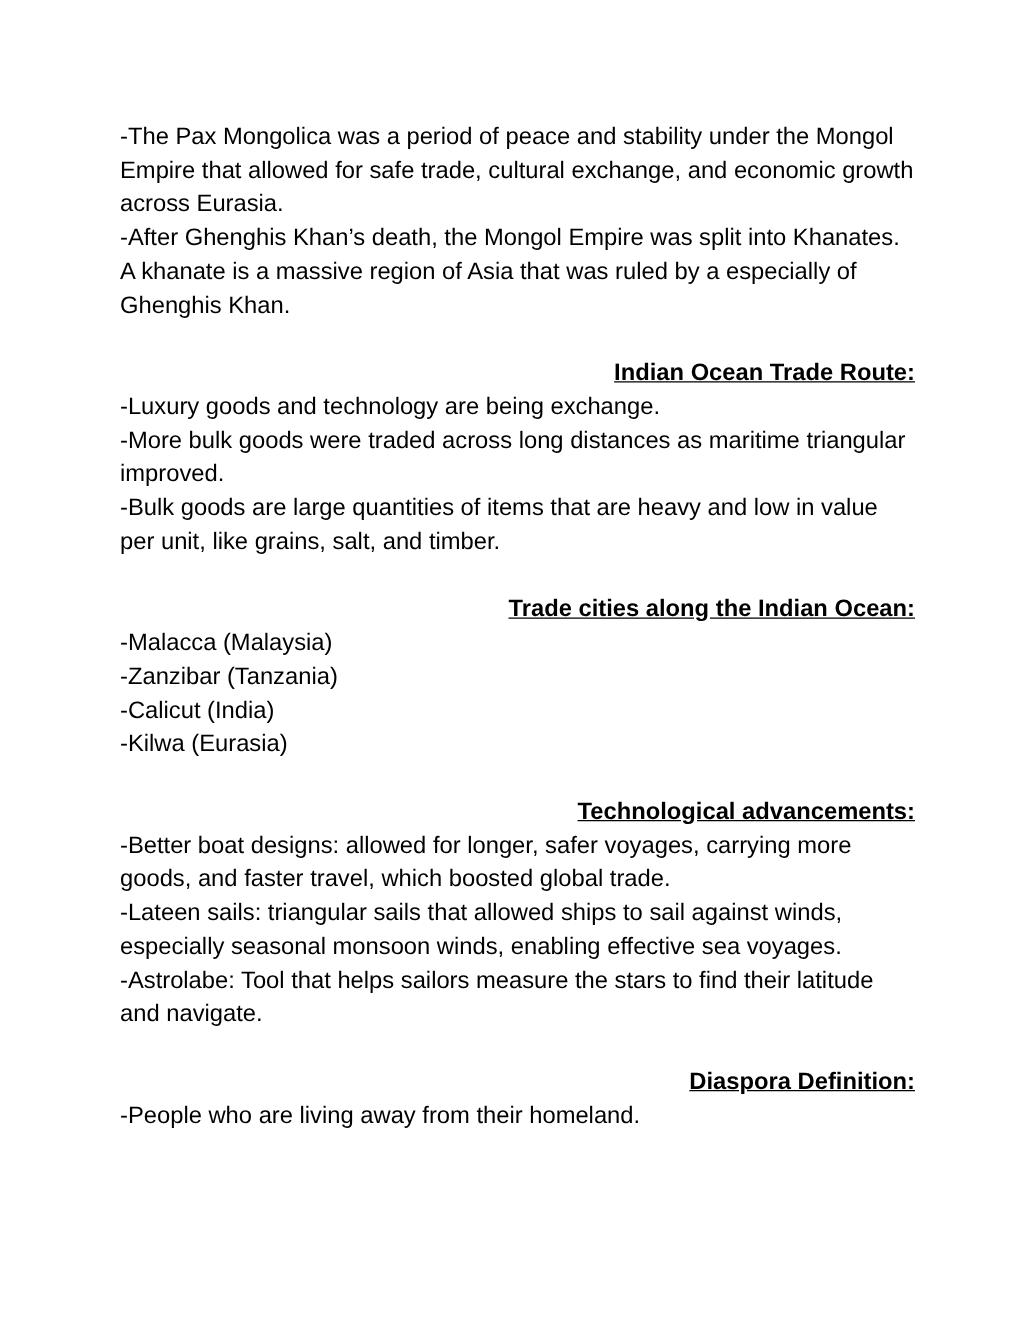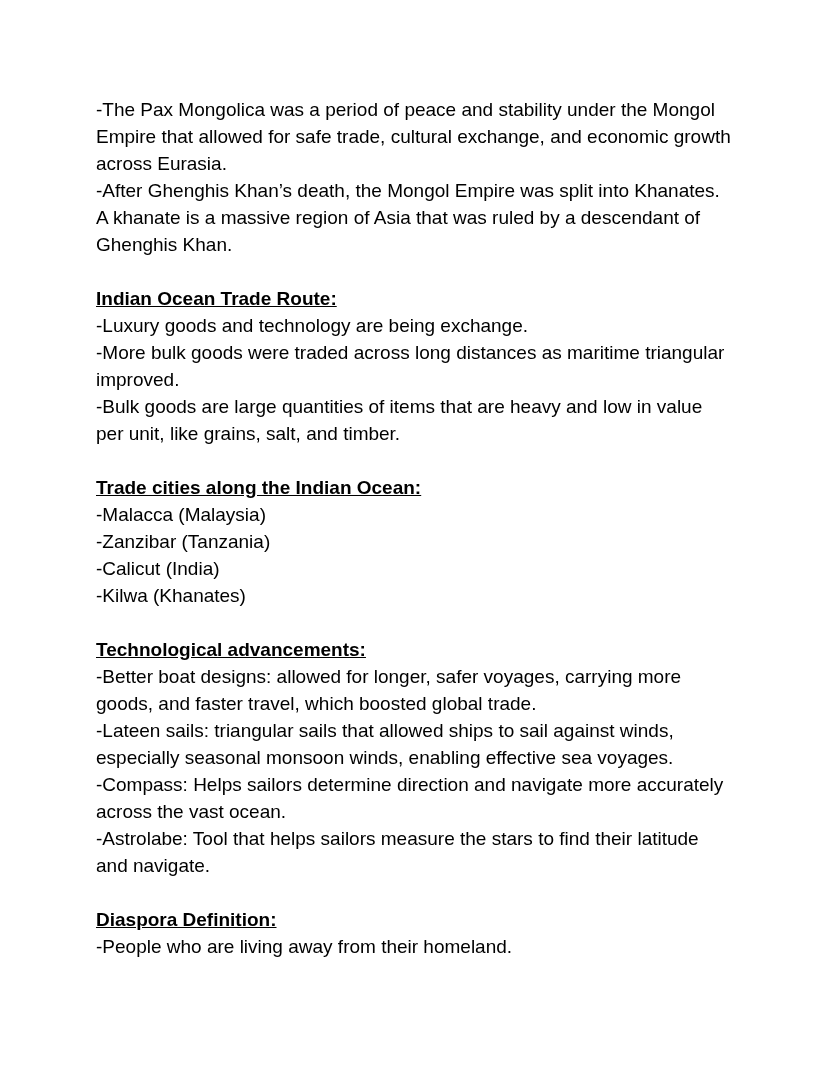--- a/index.html
+++ b/index.html
@@ -24,60 +24,60 @@
   .doc-section + .doc-section {
     margin-top: 27px; 
   }
   .doc-heading {
     margin: 0;
     font-size: 19px;
     line-height: 27px;
     font-weight: bold;
     text-decoration: underline;
     color: #000000;
+    text-align: right;
   }
   .doc-paragraph {
     margin: 0;
     font-size: 19px;
     line-height: 27px;
     font-weight: normal;
     color: #000000;
   }
 </style>
 </head>
 <body>
 
 <div class="page">
   <div class="doc-content">
 
     <section class="doc-section">
       <p class="doc-paragraph">-The Pax Mongolica was a period of peace and stability under the Mongol Empire that allowed for safe trade, cultural exchange, and economic growth across Eurasia.</p>
-      <p class="doc-paragraph">-After Ghenghis Khan’s death, the Mongol Empire was split into Khanates. A khanate is a massive region of Asia that was ruled by a descendant of Ghenghis Khan.</p>
+      <p class="doc-paragraph">-After Ghenghis Khan’s death, the Mongol Empire was split into Khanates. A khanate is a massive region of Asia that was ruled by a especially of Ghenghis Khan.</p>
     </section>
 
     <section class="doc-section">
       <h2 class="doc-heading">Indian Ocean Trade Route:</h2>
       <p class="doc-paragraph">-Luxury goods and technology are being exchange.</p>
       <p class="doc-paragraph">-More bulk goods were traded across long distances as maritime triangular improved.</p>
       <p class="doc-paragraph">-Bulk goods are large quantities of items that are heavy and low in value per unit, like grains, salt, and timber.</p>
     </section>
 
     <section class="doc-section">
       <h2 class="doc-heading">Trade cities along the Indian Ocean:</h2>
       <p class="doc-paragraph">-Malacca (Malaysia)</p>
       <p class="doc-paragraph">-Zanzibar (Tanzania)</p>
       <p class="doc-paragraph">-Calicut (India)</p>
-      <p class="doc-paragraph">-Kilwa (Khanates)</p>
+      <p class="doc-paragraph">-Kilwa (Eurasia)</p>
     </section>
 
     <section class="doc-section">
       <h2 class="doc-heading">Technological advancements:</h2>
       <p class="doc-paragraph">-Better boat designs: allowed for longer, safer voyages, carrying more goods, and faster travel, which boosted global trade.</p>
       <p class="doc-paragraph">-Lateen sails: triangular sails that allowed ships to sail against winds, especially seasonal monsoon winds, enabling effective sea voyages.</p>
-      <p class="doc-paragraph">-Compass: Helps sailors determine direction and navigate more accurately across the vast ocean.</p>
       <p class="doc-paragraph">-Astrolabe: Tool that helps sailors measure the stars to find their latitude and navigate.</p>
     </section>
 
     <section class="doc-section">
       <h2 class="doc-heading">Diaspora Definition:</h2>
       <p class="doc-paragraph">-People who are living away from their homeland.</p>
     </section>
 
   </div>
 </div>

